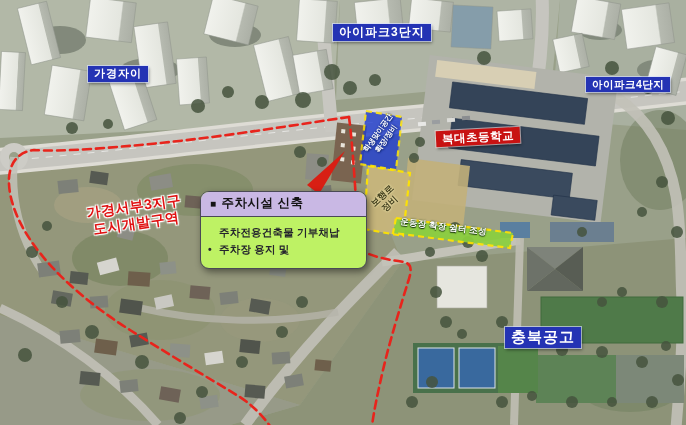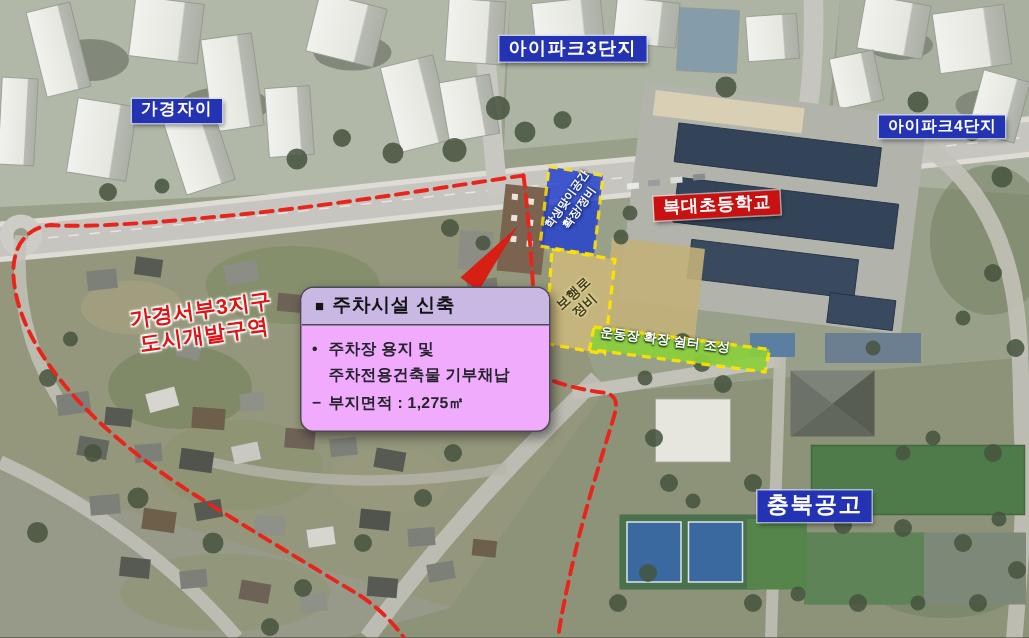--- a/index.html
+++ b/index.html
@@ -23,21 +23,21 @@
   #txt-student{left:351px;top:126px;width:62px;transform:rotate(-55deg);
       font-size:7.5px;line-height:1.3;color:#fff;
       text-shadow:0 0 2px #102a80,0 1px 2px #0a1f66;}
   #txt-walkway{left:366px;top:189px;width:40px;transform:rotate(-43deg);
       font-size:9px;line-height:1.2;color:#43401f;font-weight:800;
       text-shadow:0 0 2px rgba(244,234,176,.95),0 0 3px rgba(244,234,176,.8);}
   #txt-playground{left:401px;top:216px;width:112px;transform:rotate(7deg);
       transform-origin:left top;font-size:8.5px;letter-spacing:.3px;color:#fff;
       text-shadow:0 0 2px #1a3a10,0 1px 1px #142c0c;text-align:left;}
   #infobox{position:absolute;left:200px;top:191px;width:165px;z-index:6;
-      background:#f0abfc;border:1.5px solid #4a4a55;border-radius:9px;overflow:hidden;
+      background:#bef264;border:1.5px solid #4a4a55;border-radius:9px;overflow:hidden;
       box-shadow:2px 3px 7px rgba(0,0,0,.45);}
   #infobox-header{background:#c9b8e4;border-bottom:1.5px solid #4a4a55;
       padding:3px 9px 4px;font-size:12.5px;font-weight:bold;color:#141414;letter-spacing:.5px;}
   #infobox-header .sq{font-size:10px;margin-right:5px;}
   #infobox-body{padding:6px 7px 8px;font-size:10.5px;color:#25252d;font-weight:600;}
   .ib-line{margin:3px 0;letter-spacing:.2px;white-space:nowrap;}
   .ib-line .mk{display:inline-block;width:11px;}
   .ib-indent{padding-left:11px;}
   .ib-gap{margin-top:5px;}
 </style>
@@ -293,25 +293,22 @@
   <div class="lbl lbl-blue" id="lbl-ipark3">아이파크3단지</div>
   <div class="lbl lbl-blue" id="lbl-ipark4">아이파크4단지</div>
   <div class="lbl lbl-red" id="lbl-bokdae">복대초등학교</div>
   <div class="lbl lbl-blue" id="lbl-chungbuk">충북공고</div>
 
   <div id="infobox">
     <div id="infobox-header">
       <span class="sq">■</span><span>주차시설 신축</span>
     </div>
     <div id="infobox-body">
+      <div class="ib-line ib-indent">
+        <span>주차전용건축물 기부채납</span>
+      </div>
       <div class="ib-line">
         <span class="mk">•</span><span>주차장 용지 및</span>
       </div>
-      <div class="ib-line ib-indent">
-        <span>주차전용건축물 기부채납</span>
-      </div>
-      <div class="ib-line ib-gap">
-        <span class="mk">−</span><span>부지면적 : 1,275㎡</span>
-      </div>
     </div>
   </div>
 
 </div>
 
 </body></html>

